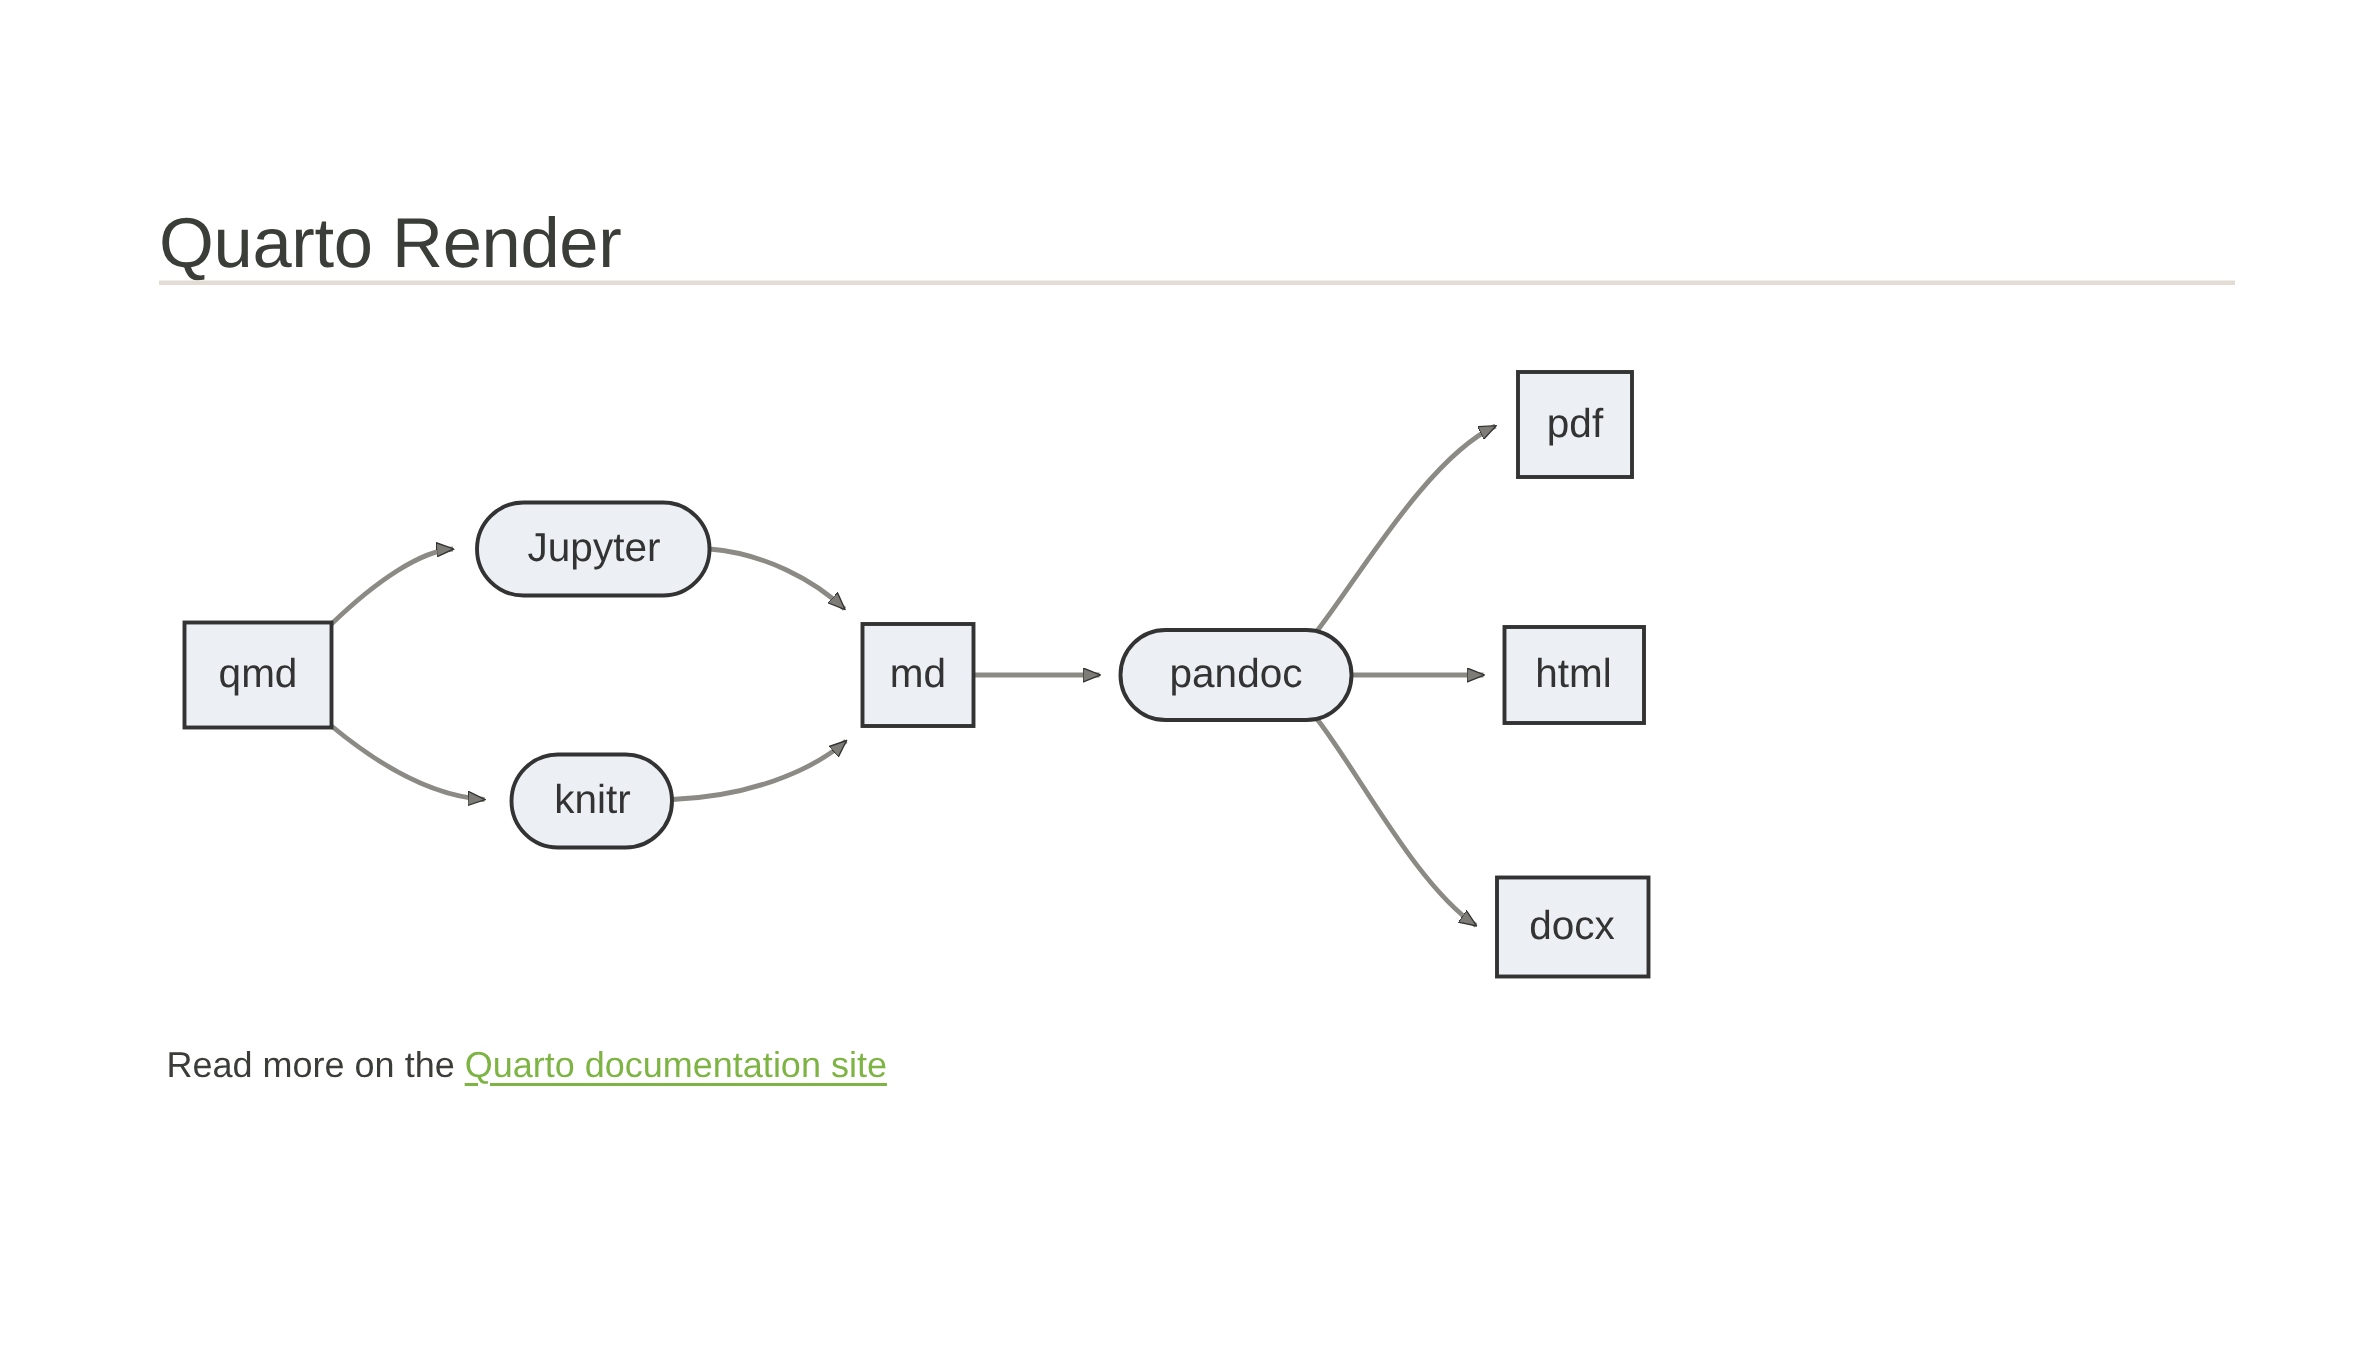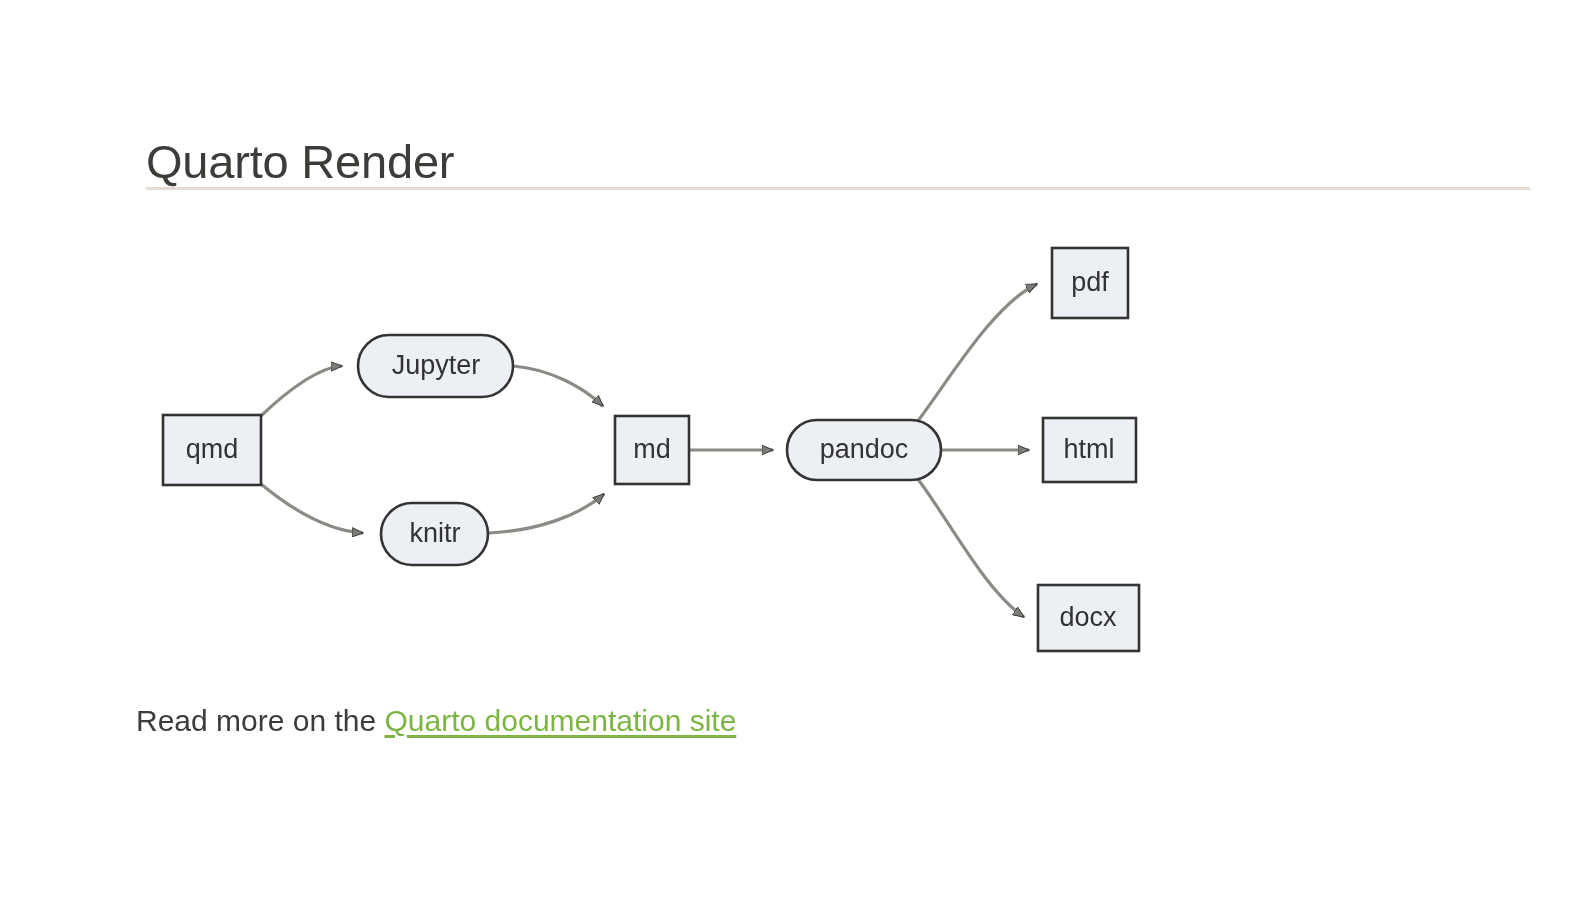--- a/index.html
+++ b/index.html
@@ -12,21 +12,20 @@
   }
   body {
     font-family: "Liberation Sans", sans-serif;
     color: #373a36;
     -webkit-font-smoothing: antialiased;
   }
   #page {
     position: relative;
     width: 1334px;
     height: 912px;
-    margin-left: 40px;
   }
   .page-title {
     position: absolute;
     left: 106px;
     top: 104px;
     font-size: 47px;
     font-weight: 400;
     letter-spacing: -0.2px;
     color: #3b3d39;
     line-height: 1.15;
@@ -52,23 +51,23 @@
   }
   .node-label {
     font-family: "Liberation Sans", sans-serif;
     font-size: 27px;
     fill: #333333;
     dominant-baseline: middle;
     text-anchor: middle;
   }
   .read-more {
     position: absolute;
-    left: 96px;
+    left: 111px;
     top: 671px;
-    font-size: 30px;
+    font-size: 24px;
     line-height: 1.35;
     color: #3b3d39;
     white-space: nowrap;
   }
   .read-more a {
     color: #7db443;
     text-decoration: underline;
     text-decoration-color: #7db443;
     text-underline-offset: 4px;
   }

